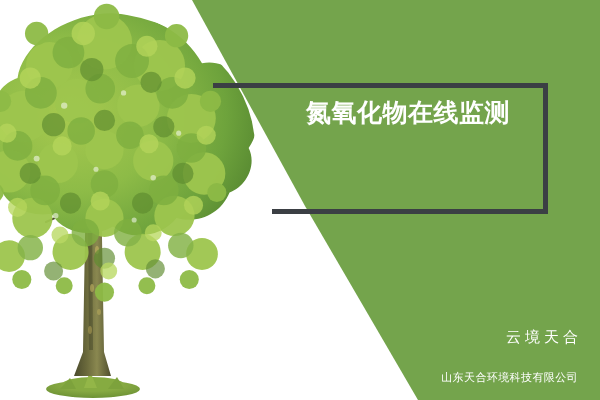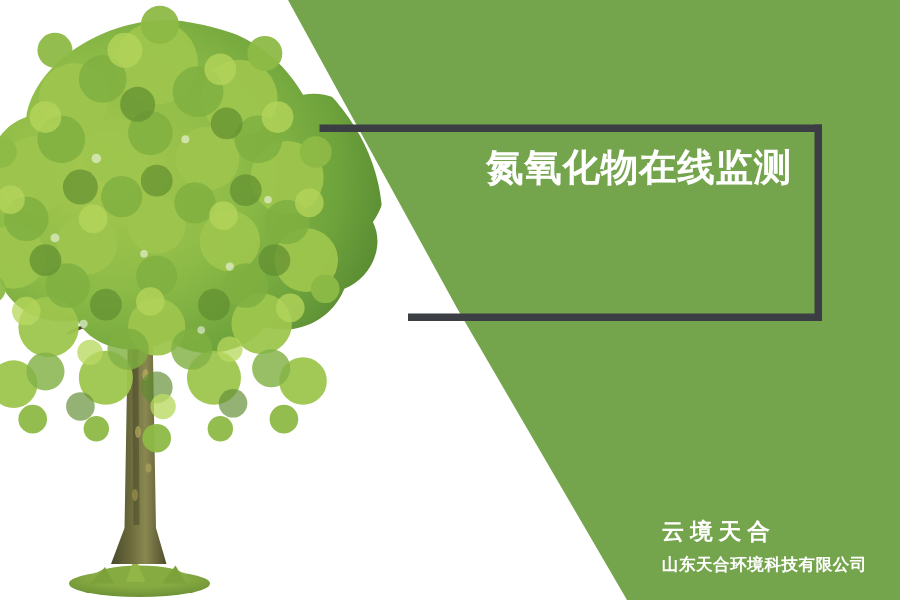--- a/index.html
+++ b/index.html
@@ -73,44 +73,42 @@
     top: 94px;
     width: 240px;
   }
   .title-line {
     color: #ffffff;
     font-weight: bold;
     font-size: 25px;
     line-height: 36px;
     letter-spacing: 0.5px;
     white-space: nowrap;
-    text-align: center;
   }
 
   
   .brand-block {
     position: absolute;
     right: 22px;
     bottom: 14px;
-    text-align: left;
-    font-weight: bold;
+    text-align: right;
   }
   .brand-name {
     color: #ffffff;
     font-size: 15px;
     letter-spacing: 4px;
     line-height: 22px;
     margin-right: -4px;
   }
   .brand-company {
     color: #ffffff;
     font-size: 11px;
     letter-spacing: 0.4px;
     line-height: 18px;
-    margin-top: 2px;
+    margin-top: 20px;
   }
 </style>
 </head>
 <body>
 
 <div id="slide">
 
   <svg class="bg-svg" viewBox="0 0 600 400">
     <polygon id="green-shape" points="192,0 600,0 600,400 418,400 305,206" fill="#74a44c"></polygon>
   </svg>

